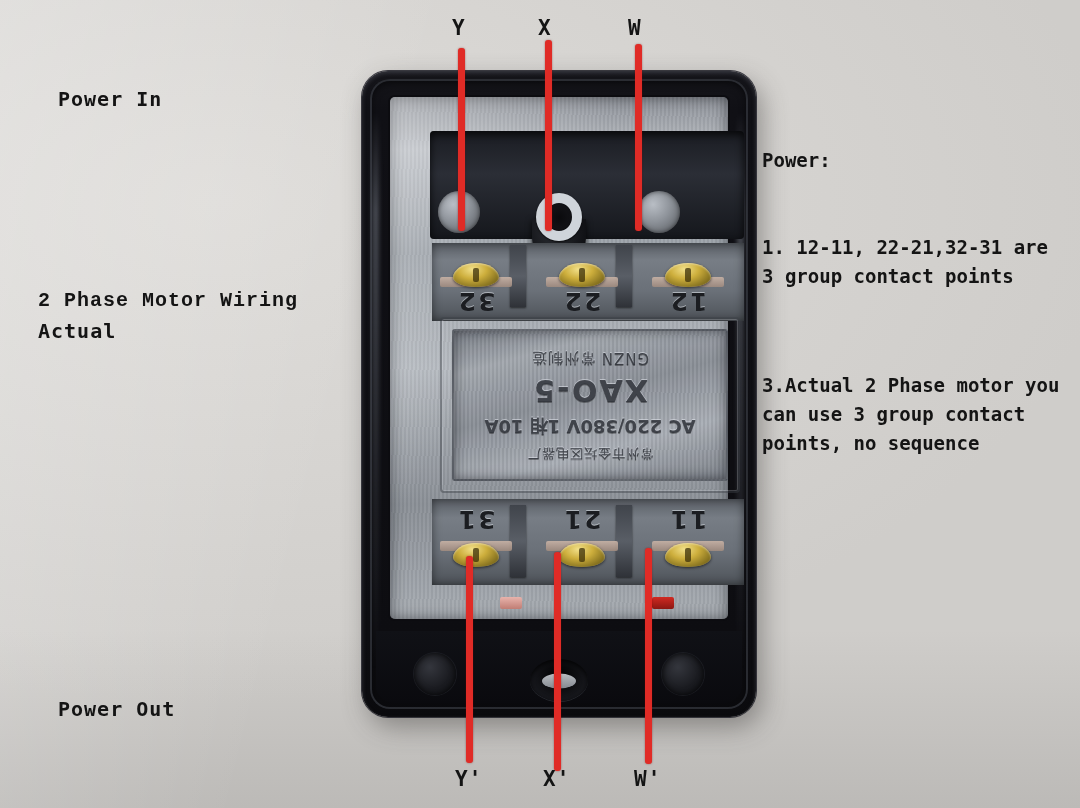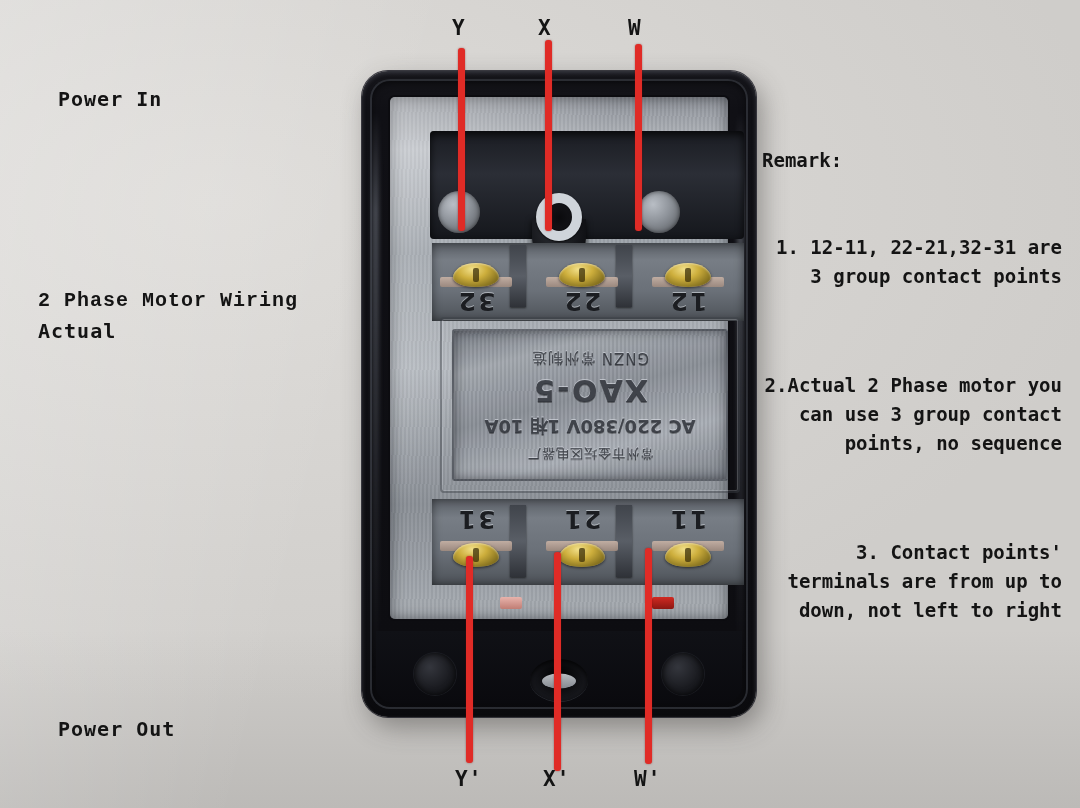--- a/index.html
+++ b/index.html
@@ -216,21 +216,21 @@
   .anno{
     position:absolute;
     color:#141414;
     font-family:"DejaVu Sans Mono","Liberation Mono",monospace;
     font-weight:700;
     white-space:pre;
   }
   .lead-label{font-size:21px;letter-spacing:1px;}
   .side-label{font-size:20px;letter-spacing:1px;line-height:30px;}
   .remark{font-size:19px;letter-spacing:0px;line-height:29px;}
-  .remark .blk{margin-bottom:22px;text-align:right;}
+  .remark .blk{margin-bottom:22px;}
   .remark .blk:last-child{margin-bottom:0;}
 </style>
 </head>
 <body>
 
 <div id="stage">
 
   <div class="backdrop"></div>
 
   <div class="device">
@@ -332,27 +332,24 @@
 
   <div class="anno lead-label" style="left:455px;top:767px;">Y'</div>
   <div class="anno lead-label" style="left:543px;top:767px;">X'</div>
   <div class="anno lead-label" style="left:634px;top:767px;">W'</div>
 
   <div class="anno side-label" style="left:58px;top:64px;margin-top:20px;">Power In</div>
 
   <div class="anno side-label" style="left:38px;top:286px;font-family:Liberation Mono, monospace;">2 Phase Motor Wiring</div>
   <div class="anno side-label" style="left:38px;top:316px;">Actual</div>
 
-  <div class="anno side-label" style="left:58px;top:694px;margin-top:20px;">Power Out</div>
+  <div class="anno side-label" style="left:58px;top:694px;">Power Out</div>
 
   <div class="anno remark" style="left:762px;top:88px;width:300px;">
-    <div>Remark:</div>
+    <div>Power:</div>
     <div class="blk">1. 12-11, 22-21,32-31 are
 3 group contact points</div>
-    <div class="blk">2.Actual 2 Phase motor you
+    <div class="blk">3.Actual 2 Phase motor you
 can use 3 group contact
 points, no sequence</div>
-    <div class="blk">3. Contact points'
-terminals are from up to
-down, not left to right</div>
   </div>
 
 </div>
 
 </body></html>

